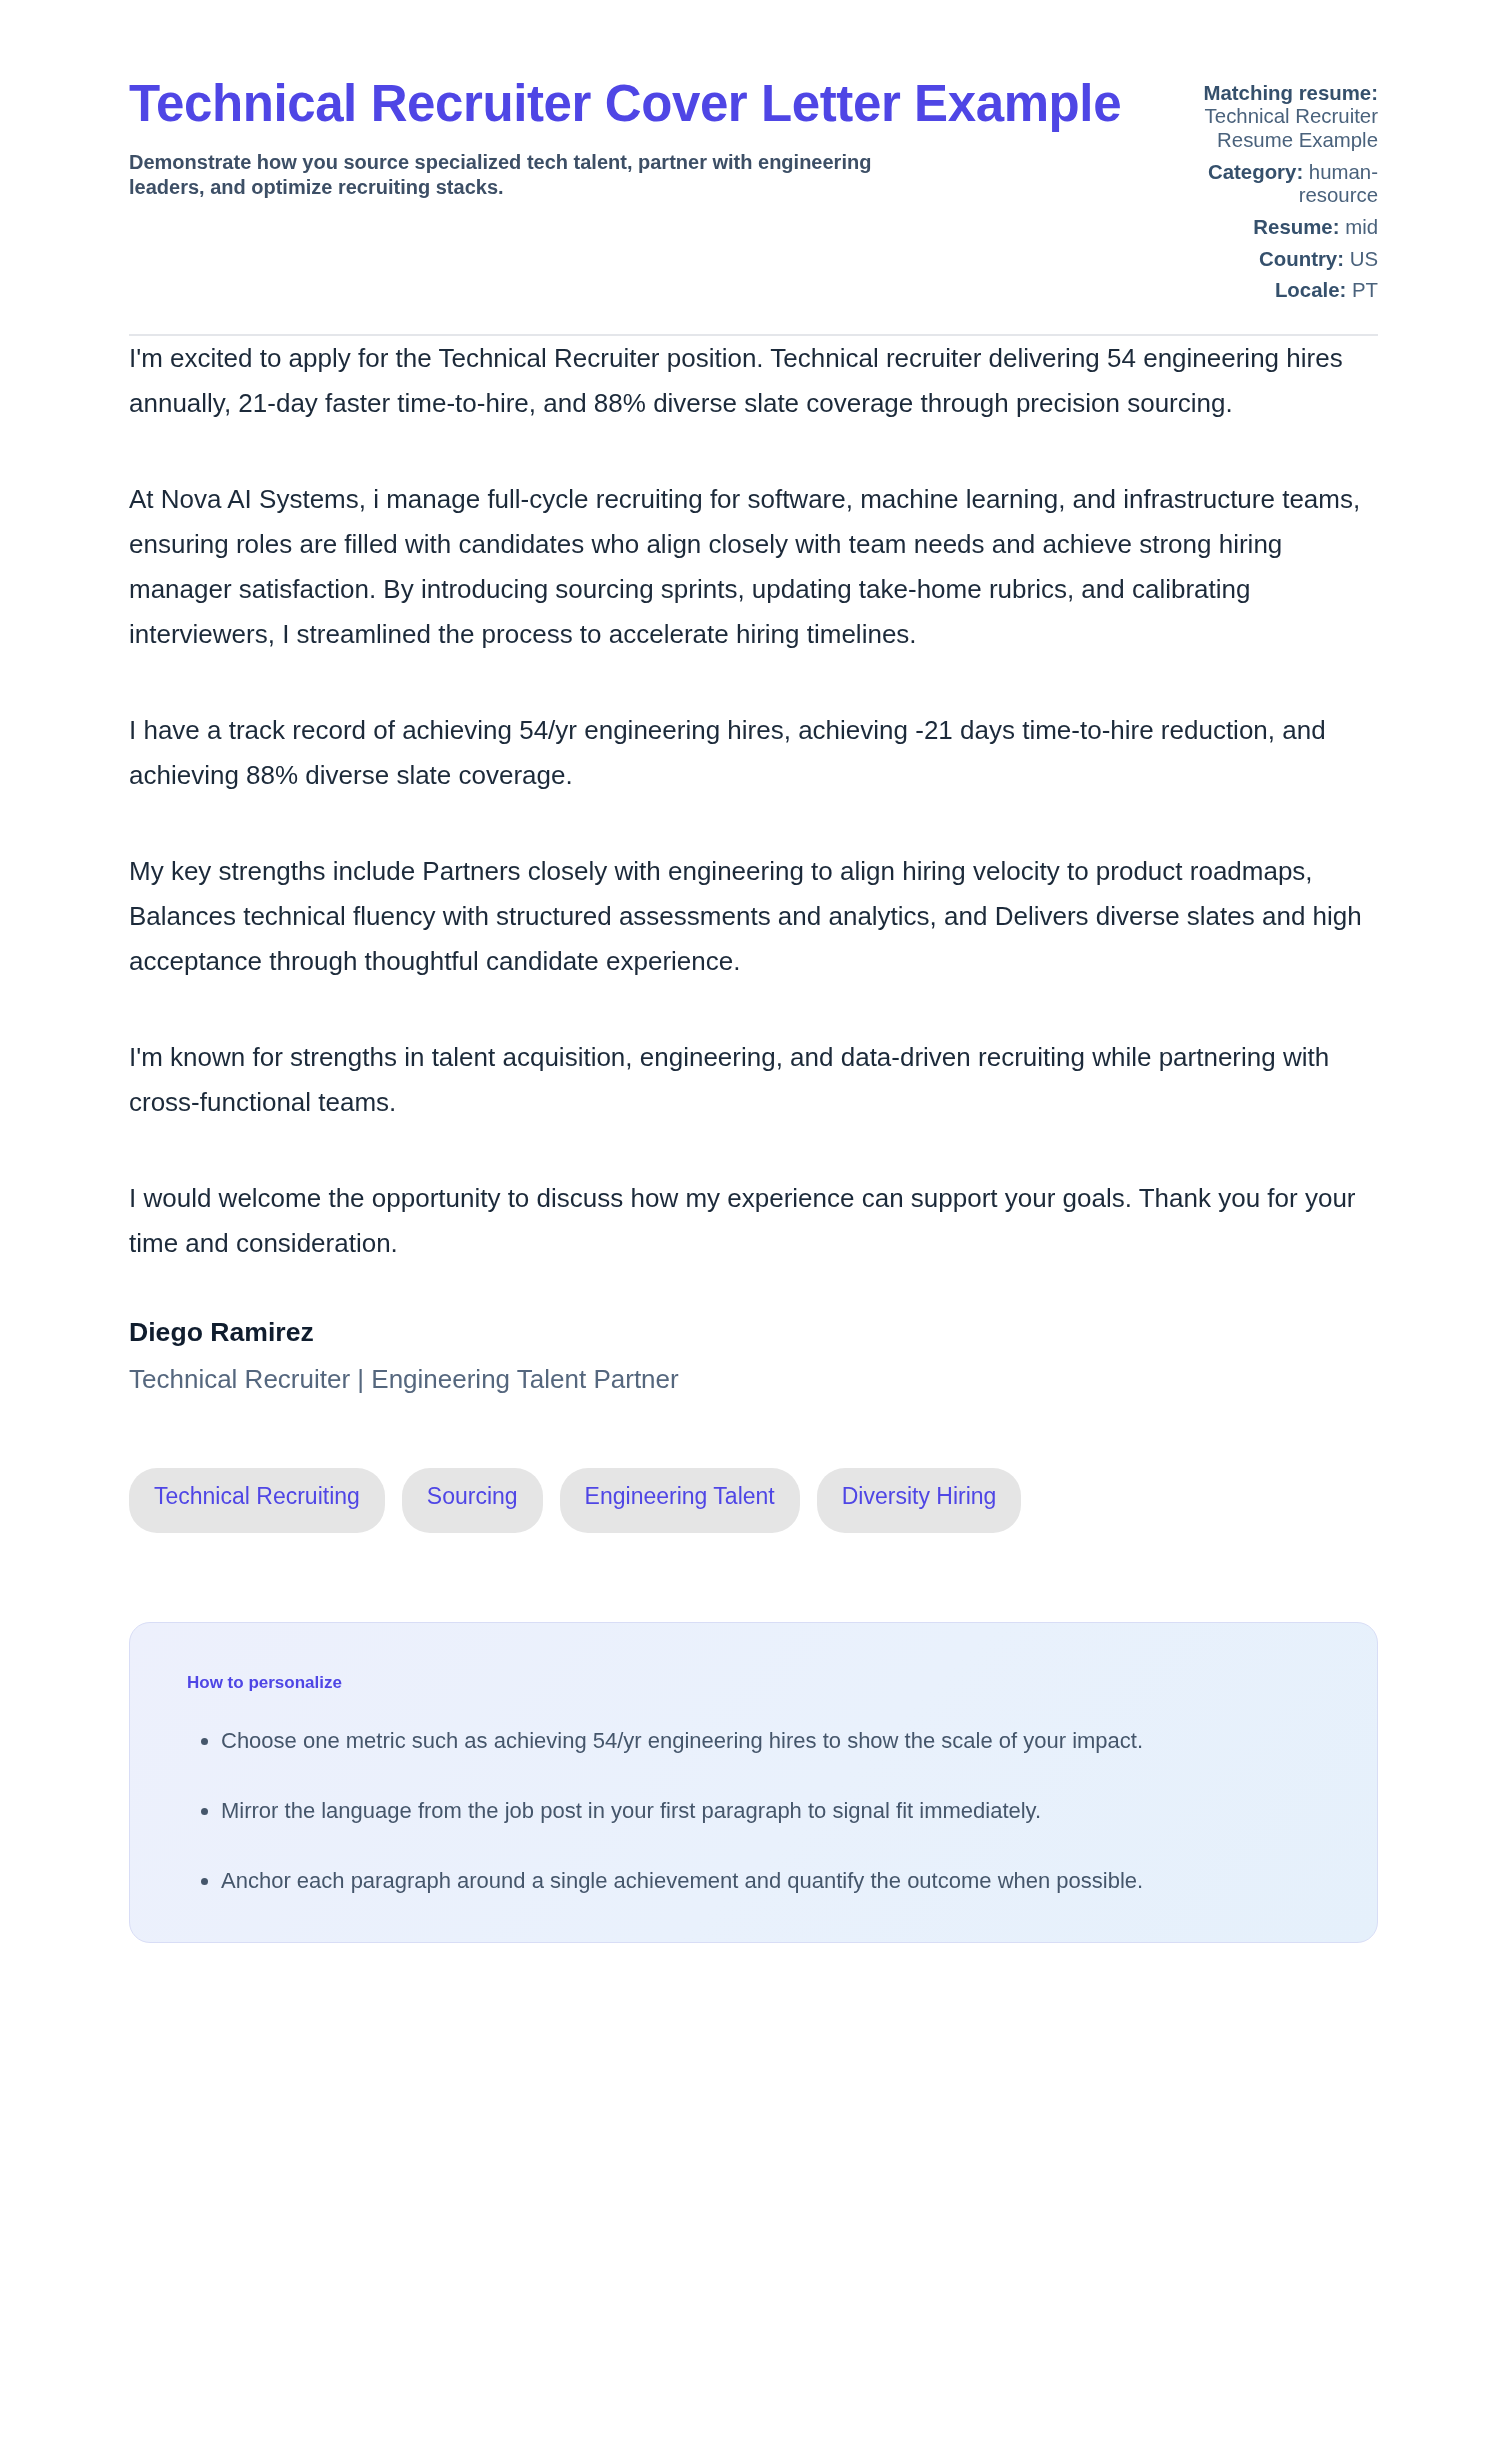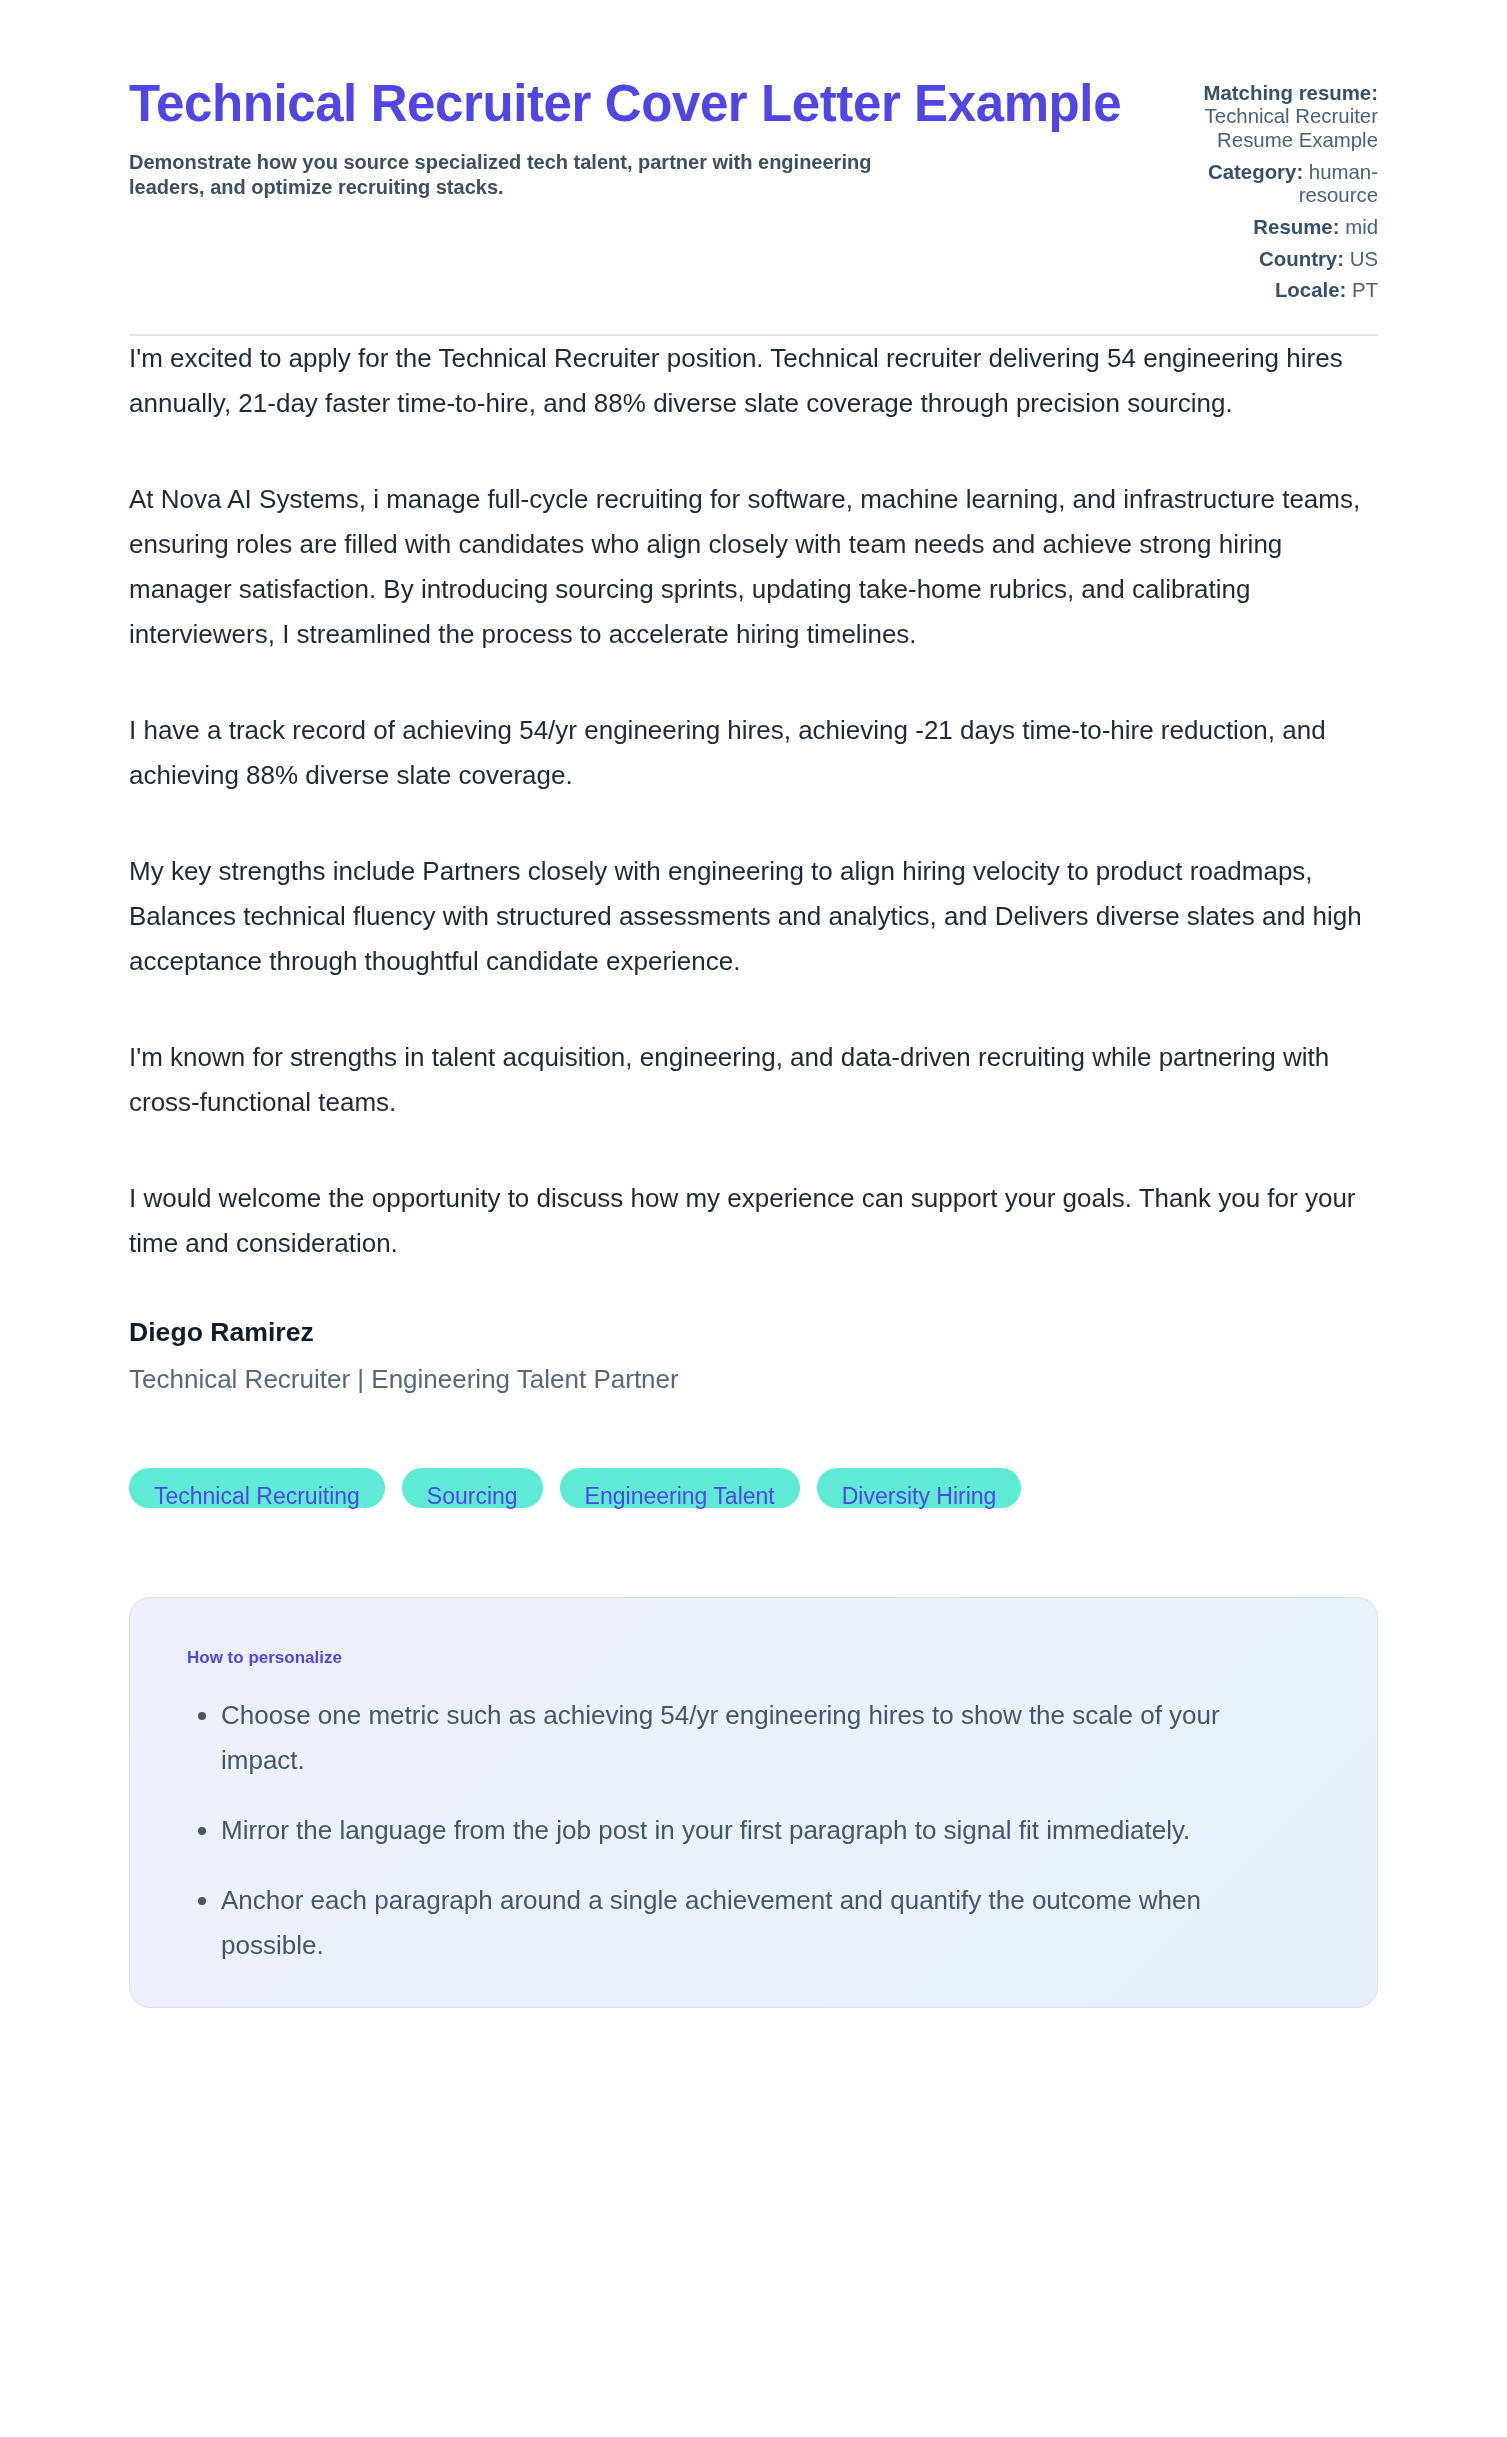--- a/index.html
+++ b/index.html
@@ -81,25 +81,25 @@
 
   
   .tags {
     margin-top: 73px;
     display: flex;
     flex-wrap: wrap;
     gap: 17px;
   }
   .tag {
     display: inline-block;
-    height: 40px;
+    height: 65px;
     line-height: 57px;
     padding: 0 25px;
     border-radius: 28px;
-    background: #5eead4;
+    background: #e5e5e5;
     color: #4f46e5;
     font-size: 23px;
     white-space: nowrap;
   }
 
   
   .callout {
     margin-top: 89px;
     border: 1.8px solid #d8ddf6;
     border-radius: 21px;
@@ -111,21 +111,21 @@
     font-size: 17px;
     font-weight: bold;
     color: #4f46e5;
   }
   .callout-list {
     margin: 0;
     padding-left: 34px;
     max-width: 1064px;
   }
   .callout-list li {
-    font-size: 26px;
+    font-size: 22px;
     line-height: 45px;
     color: #45566b;
     margin-bottom: 25px;
   }
   .callout-list li::marker { color: #45566b; }
   .callout-list li:last-child { margin-bottom: 0; }
 </style>
 </head>
 <body>
 

